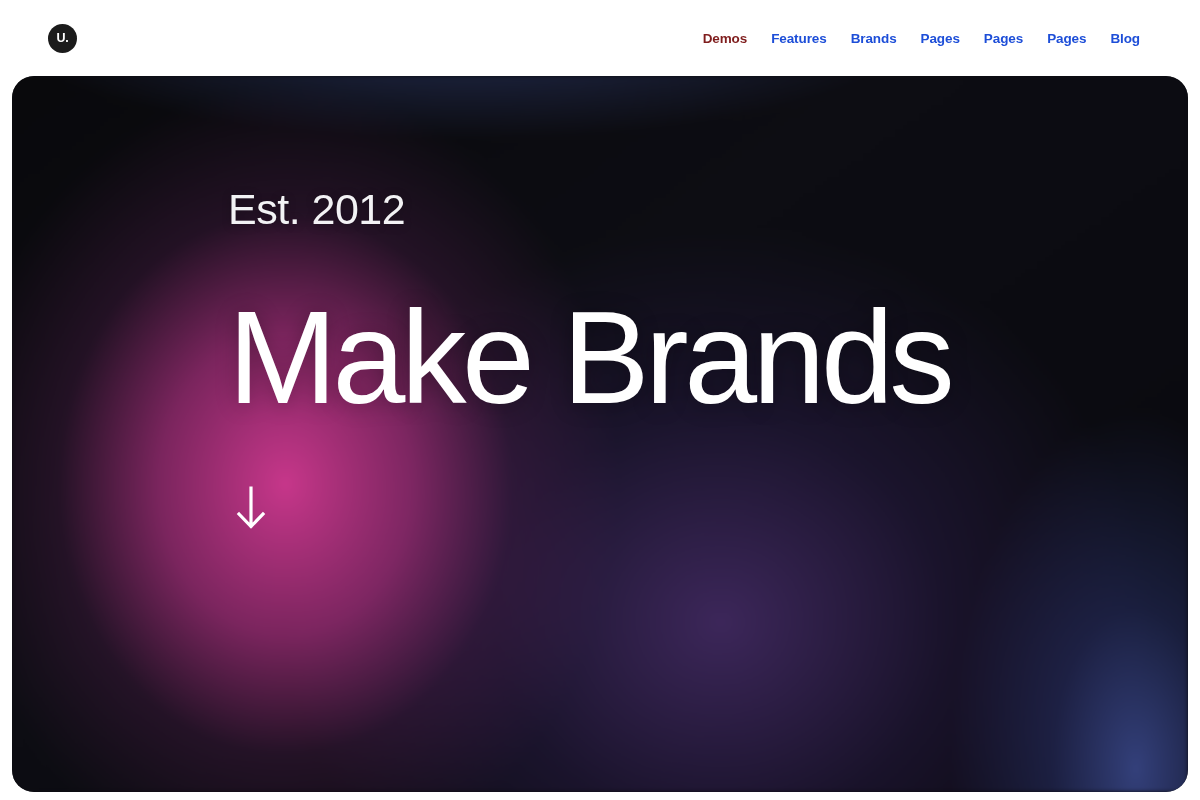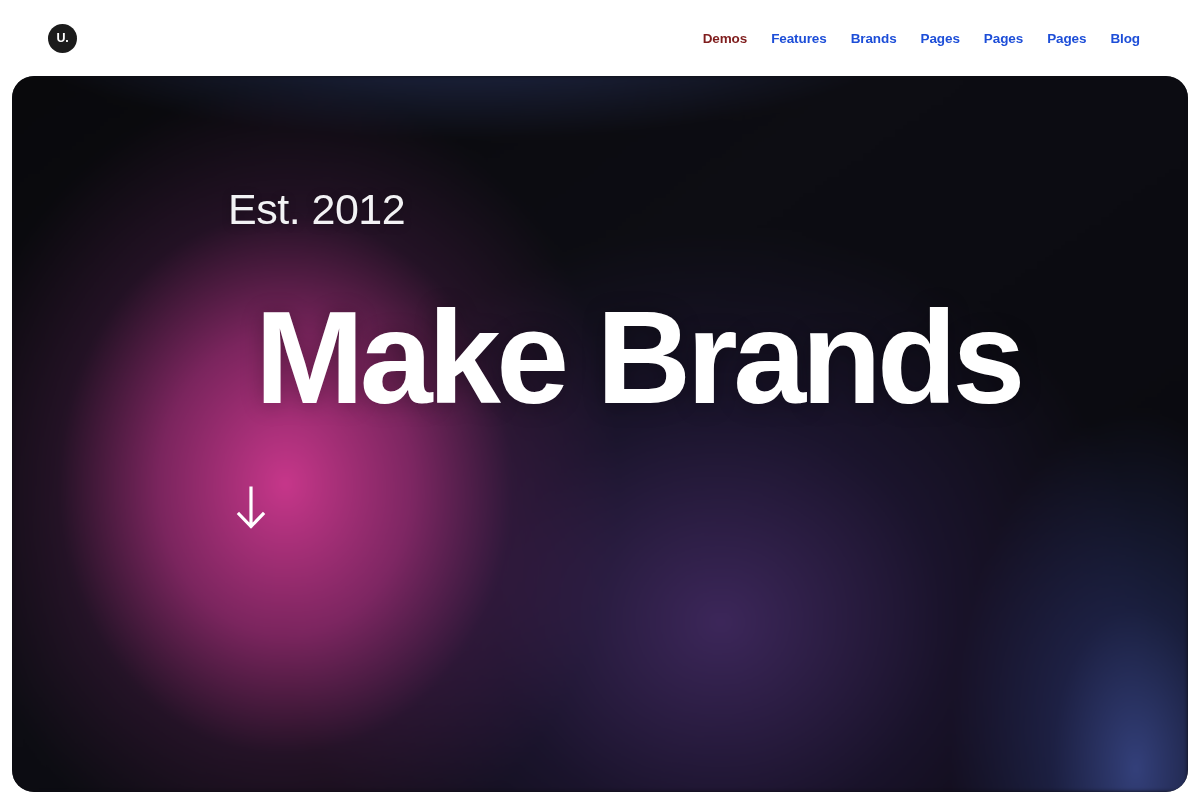--- a/index.html
+++ b/index.html
@@ -144,26 +144,25 @@
     font-weight:300;
     letter-spacing:-0.5px;
     line-height:1;
     text-shadow:0 1px 10px rgba(0,0,0,0.28);
   }
 
   .hero-title{
     margin-top:62px;
     color:#ffffff;
     font-size:131px;
-    font-weight:700;
+    font-weight:400;
     line-height:0.99;
     letter-spacing:-4.5px;
     max-width:820px;
     text-shadow:0 2px 22px rgba(0,0,0,0.30);
-    text-align:center;
   }
   .hero-title .title-line{ display:block; white-space:nowrap; }
 
   .scroll-cue{
     margin-top:62px;
     width:46px; height:46px;
     display:flex; align-items:center; justify-content:center;
     cursor:pointer;
   }
   .scroll-cue svg{ display:block; }

